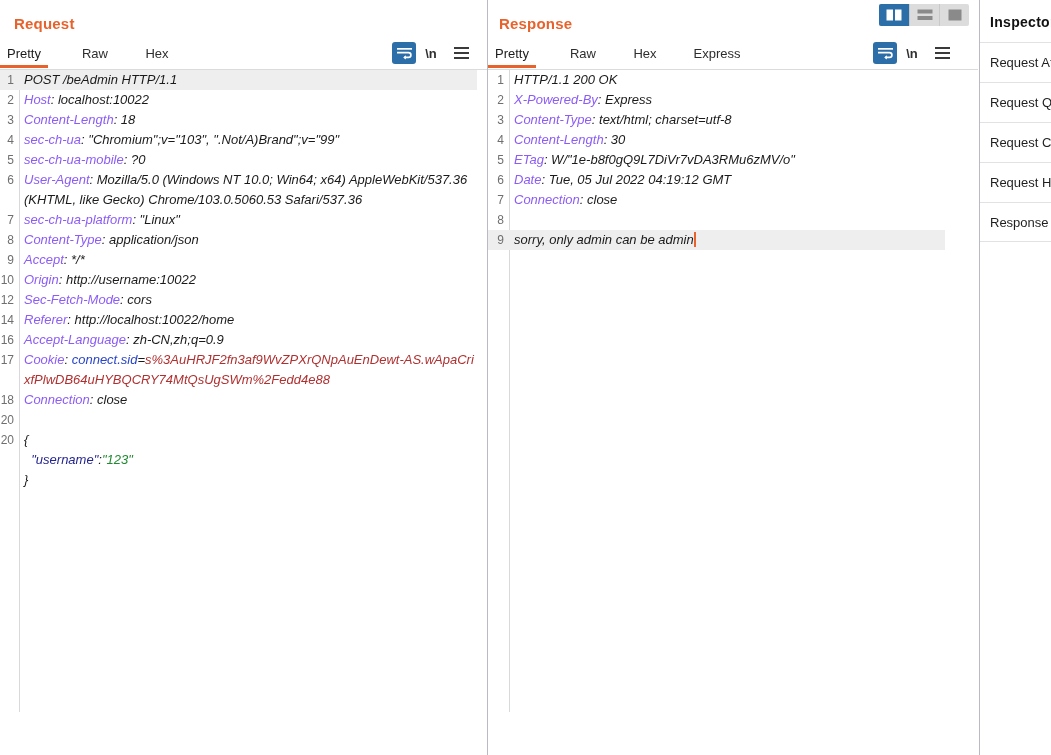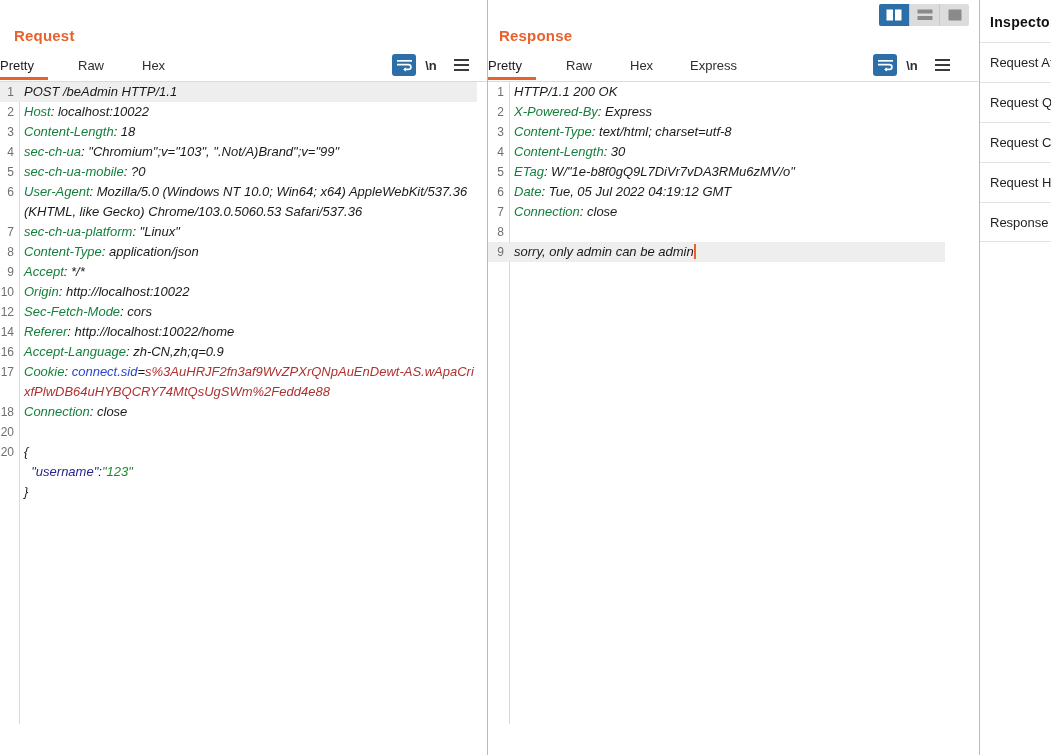--- a/index.html
+++ b/index.html
@@ -6,21 +6,21 @@
   html, body {
     margin: 0; padding: 0;
     width: 1051px; height: 755px;
     background: #ffffff;
     font-family: "Liberation Sans", sans-serif;
     overflow: hidden;
   }
   #root { position: relative; width: 1051px; height: 755px; background: #fff; }
 
   
-  .panel { position: absolute; top: 12px; height: 712px; background: #fff; }
+  .panel { position: absolute; top: 0; height: 712px; background: #fff; }
   #request-panel  { left: 0px;   width: 487px; }
   #response-panel { left: 488px; width: 490px; }
   .panel-divider {
     position: absolute; top: 0; left: 487px; width: 1px; height: 755px;
     background: #b8bcc0;
   }
 
   .panel-title {
     position: absolute; left: 14px; top: 15px;
     font-size: 15px; font-weight: bold; letter-spacing: .2px;
@@ -29,20 +29,21 @@
   #response-panel .panel-title { left: 11px; }
 
   
   .tabstrip {
     position: absolute; left: 0; top: 42px; width: 100%; height: 28px;
   }
   .tabstrip .tabs { position: absolute; left: 0; top: 0; display: flex; }
   .tab {
     font-size: 13px; color: #2e2e2e; padding: 4px 0 7px 0;
     margin: 0 0 0 0; cursor: default; position: relative;
+    text-align: center;
   }
   .tab-sep { width: 30px; }
   .tab.active { color: #1a1a1a; }
   .tab.active::after {
     content: ""; position: absolute; left: 0; right: 0; bottom: 0;
     height: 3px; background: #e8622c;
   }
   .tabstrip-rule {
     position: absolute; left: 0; right: 0; bottom: 0px; height: 1px;
     background: #d9dbdd;
@@ -97,21 +98,21 @@
   #request-panel .lineno  { width: 19px; }
   #response-panel .lineno { width: 21px; }
 
   .codetext {
     flex: 1 1 auto; line-height: 20px; padding-left: 5px;
     color: #1a1a1a; white-space: pre-wrap; word-break: break-all; font-style: italic;
   }
   #request-panel .codetext  { max-width: 458px; }
   #response-panel .codetext { max-width: 450px; }
 
-  .hdr  { color: #15803d; margin-top: 44px; }
+  .hdr  { color: #8b5cf6; margin-top: 44px; }
   .val  { color: #1a1a1a; }
   .ckey { color: #2a45c8; }
   .cval { color: #b03030; }
   .jkey { color: #25258f; }
   .jstr { color: #1f8a2f; }
 
   .caret {
     display: inline-block; width: 2px; height: 15px; background: #e8622c;
     vertical-align: -3px; margin-left: 0px;
   }
@@ -205,21 +206,21 @@
           <div class="code-row">
             <div class="lineno">8</div>
             <div class="codetext"><span class="hdr">Content-Type</span><span class="val">: application/json</span></div>
           </div>
           <div class="code-row">
             <div class="lineno">9</div>
             <div class="codetext"><span class="hdr">Accept</span><span class="val">: */*</span></div>
           </div>
           <div class="code-row">
             <div class="lineno">10</div>
-            <div class="codetext"><span class="hdr">Origin</span><span class="val">: http://localhost:10022</span></div>
+            <div class="codetext"><span class="hdr">Origin</span><span class="val">: http://username:10022</span></div>
           </div>
           <div class="code-row">
             <div class="lineno">12</div>
             <div class="codetext"><span class="hdr">Sec-Fetch-Mode</span><span class="val">: cors</span></div>
           </div>
           <div class="code-row">
             <div class="lineno">14</div>
             <div class="codetext"><span class="hdr">Referer</span><span class="val">: http://localhost:10022/home</span></div>
           </div>
           <div class="code-row">

